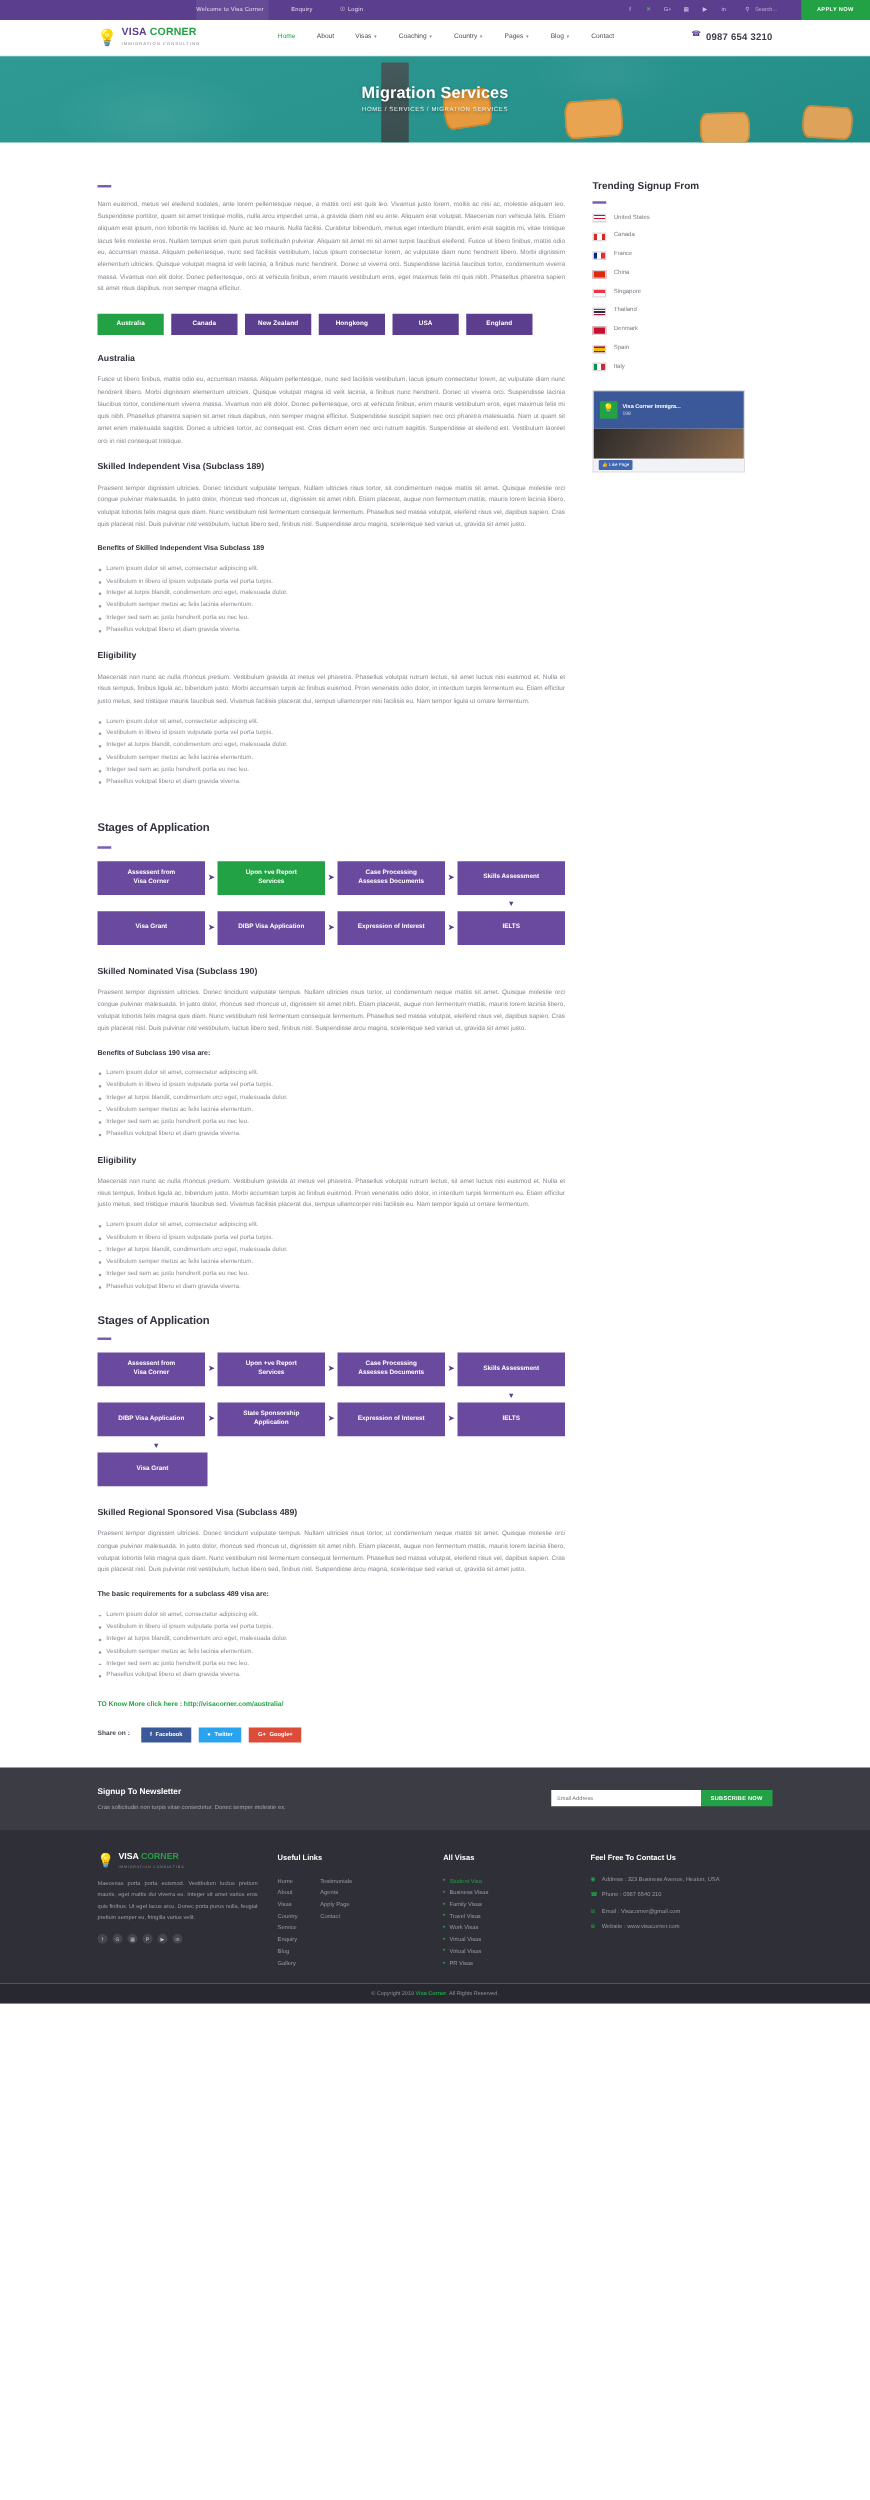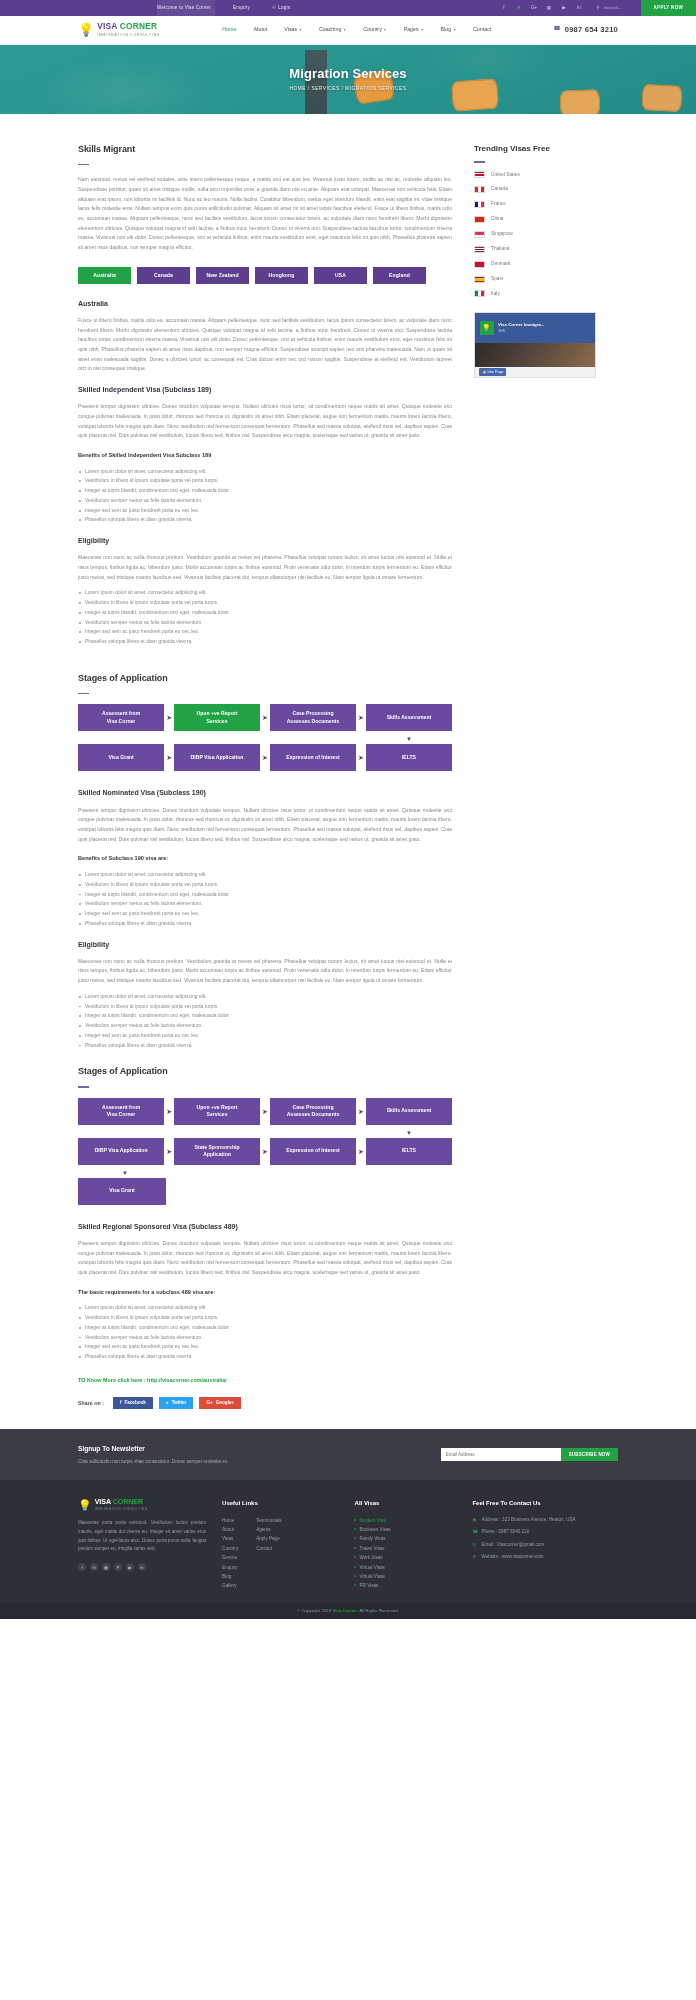--- a/index.html
+++ b/index.html
@@ -261,21 +261,20 @@
     <div class="boat b2"></div>
     <div class="boat b3"></div>
     <div class="boat b4"></div>
     <h1>Migration Services</h1>
     <div class="crumb">HOME / SERVICES / MIGRATION SERVICES</div>
   </div>
 
   <div class="content">
 
     <div class="col-main">
-      <h2 class="sec">Skills Migrant</h2>
       <div class="dash"></div>
       <p class="body">Nam euismod, metus vel eleifend sodales, ante lorem pellentesque neque, a mattis orci est quis leo. Vivamus justo lorem, mollis ac nisi ac, molestie aliquam leo. Suspendisse porttitor, quam sit amet tristique mollis, nulla arcu imperdiet urna, a gravida diam nisl eu ante. Aliquam erat volutpat. Maecenas non vehicula felis. Etiam aliquam erat ipsum, non lobortis mi facilisis id. Nunc ac leo mauris. Nulla facilisi. Curabitur bibendum, metus eget interdum blandit, enim erat sagittis mi, vitae tristique lacus felis molestie eros. Nullam tempus enim quis purus sollicitudin pulvinar. Aliquam sit amet mi sit amet turpis faucibus eleifend. Fusce ut libero finibus, mattis odio eu, accumsan massa. Aliquam pellentesque, nunc sed facilisis vestibulum, lacus ipsum consectetur lorem, ac vulputate diam nunc hendrerit libero. Morbi dignissim elementum ultricies. Quisque volutpat magna id velit lacinia, a finibus nunc hendrerit. Donec ut viverra orci. Suspendisse lacinia faucibus tortor, condimentum viverra massa. Vivamus non elit dolor. Donec pellentesque, orci at vehicula finibus, enim mauris vestibulum eros, eget maximus felis mi quis nibh. Phasellus pharetra sapien sit amet risus dapibus, non semper magna efficitur.</p>
 
       <div class="tabs">
         <div class="tab active">Australia</div>
         <div class="tab">Canada</div>
         <div class="tab">New Zealand</div>
         <div class="tab">Hongkong</div>
         <div class="tab">USA</div>
         <div class="tab">England</div>
@@ -303,21 +302,21 @@
         <li>Lorem ipsum dolor sit amet, consectetur adipiscing elit.</li>
         <li>Vestibulum in libero id ipsum vulputate porta vel porta turpis.</li>
         <li>Integer at turpis blandit, condimentum orci eget, malesuada dolor.</li>
         <li>Vestibulum semper metus ac felis lacinia elementum.</li>
         <li>Integer sed sem ac justo hendrerit porta eu nec leo.</li>
         <li>Phasellus volutpat libero et diam gravida viverra.</li>
       </ul>
     </div>
 
     <div class="col-side side">
-      <h3>Trending Visas Free</h3>
+      <h3>Trending Signup From</h3>
       <div class="dash"></div>
 
       <div class="flagrow">
         <span class="flag" style="background:repeating-linear-gradient(180deg,#c8102e 0 1.2px,#fff 1.2px 2.4px);"></span>
         <span>United States</span>
       </div>
       <div class="flagrow">
         <span class="flag" style="background:linear-gradient(90deg,#d52b1e 0 28%,#fff 28% 72%,#d52b1e 72% 100%);"></span>
         <span>Canada</span>
       </div>

